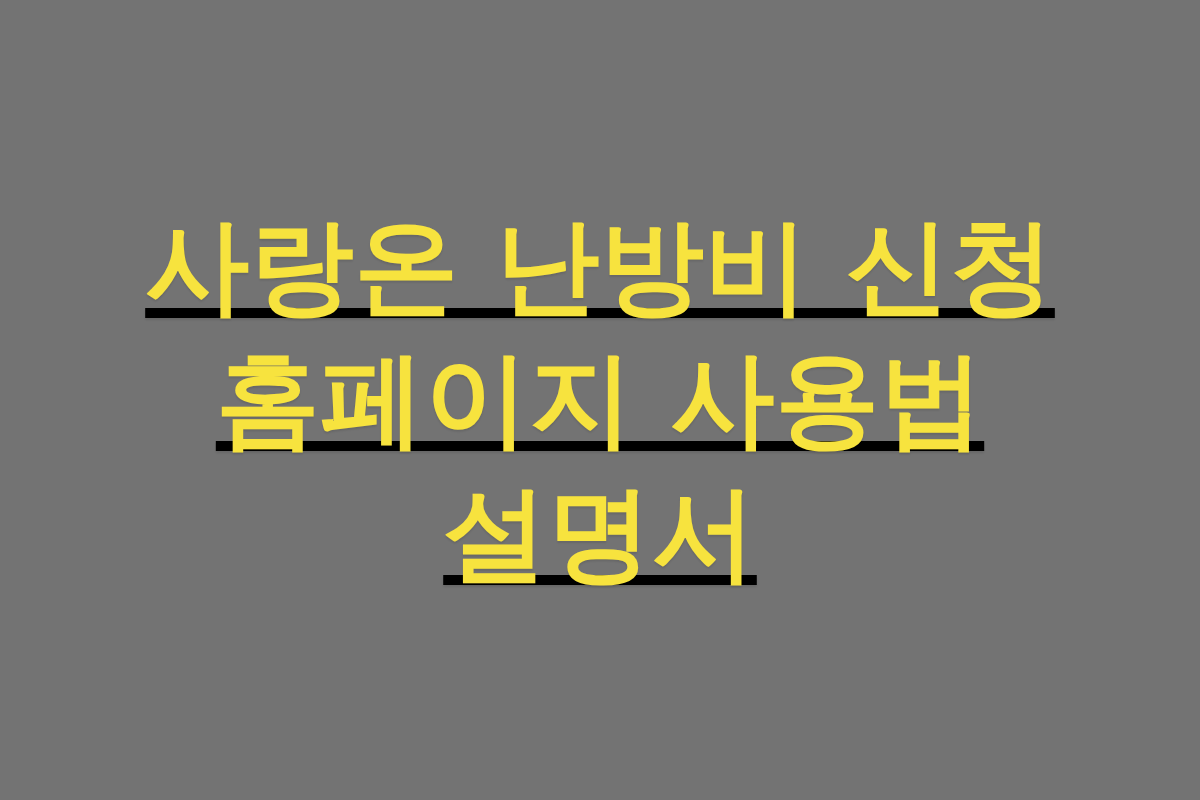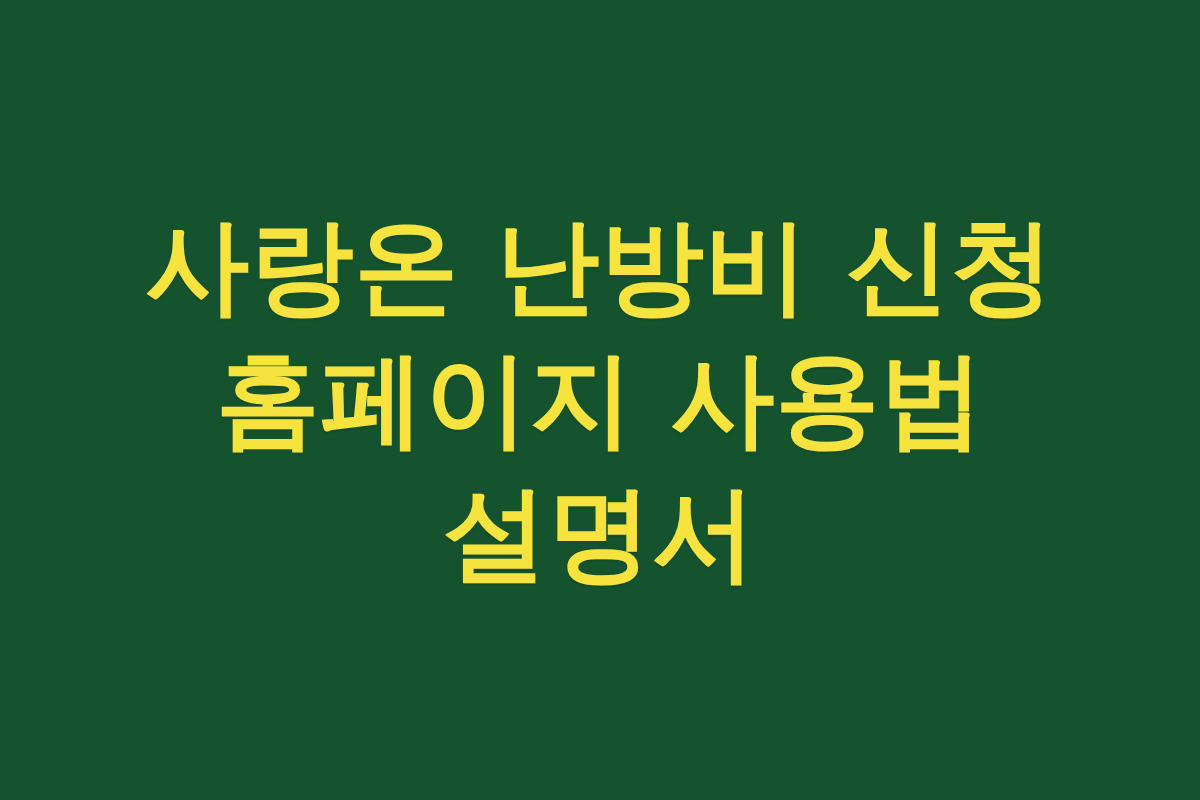--- a/index.html
+++ b/index.html
@@ -39,17 +39,17 @@
     word-break: keep-all;
     overflow-wrap: break-word;
     
     text-shadow: 0 2px 2px rgba(0, 0, 0, 0.10);
     -webkit-font-smoothing: antialiased;
   }
 </style>
 </head>
 <body>
 
-<div id="title-card" style="background-color: #14532d;">
+<div id="title-card" style="background-color: #737373; text-decoration: underline;">
 
   <h1 id="headline" style="color: rgb(247, 227, 62); text-align: center;">사랑온 난방비 신청 홈페이지 사용법 설명서</h1>
 
 </div>
 
 </body></html>

